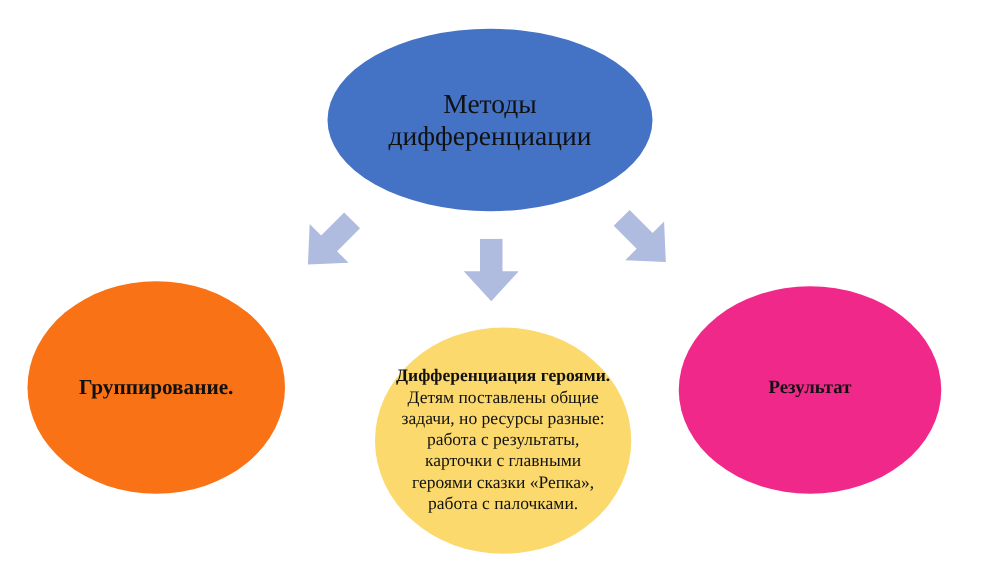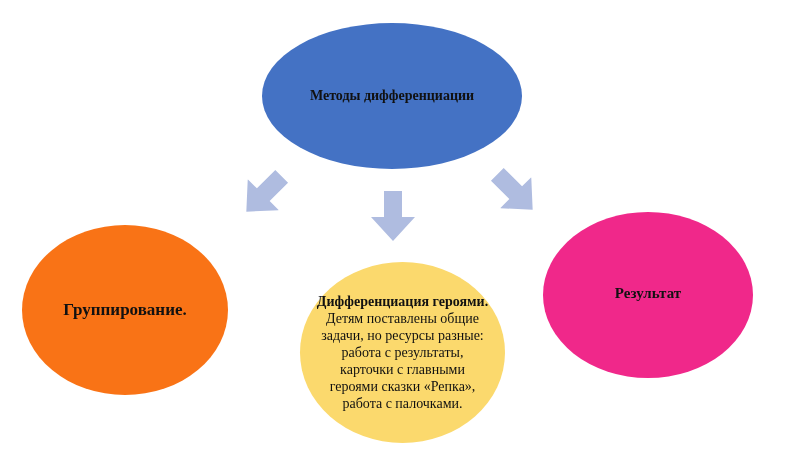--- a/index.html
+++ b/index.html
@@ -27,22 +27,22 @@
     color: #111111;
     text-align: center;
     box-sizing: border-box;
   }
   .node-root {
     left: 262px; top: 23px;
     width: 260px; height: 146px;
   }
   .node-root .root-title {
     width: 180px;
-    font-size: 14px;
-    font-weight: bold;
+    font-size: 22px;
+    font-weight: normal;
     line-height: 1.18;
   }
   .node-grouping {
     left: 22px; top: 225px;
     width: 206px; height: 170px;
   }
   .node-grouping .solo-title {
     font-size: 17px;
     font-weight: bold;
   }
@@ -50,21 +50,21 @@
     left: 300px; top: 262px;
     width: 205px; height: 181px;
   }
   .node-resources .child-text {
     width: 172px;
     margin: 0;
     font-size: 14px;
     line-height: 1.22;
   }
   .node-result {
-    left: 543px; top: 212px;
+    left: 543px; top: 229px;
     width: 210px; height: 166px; gap: 36px;
   }
   .node-result .pink-title {
     font-size: 15px;
     font-weight: bold;
     margin-bottom: 3px;
   }
   .node-result .child-text {
     width: 168px;
     margin: 0;

